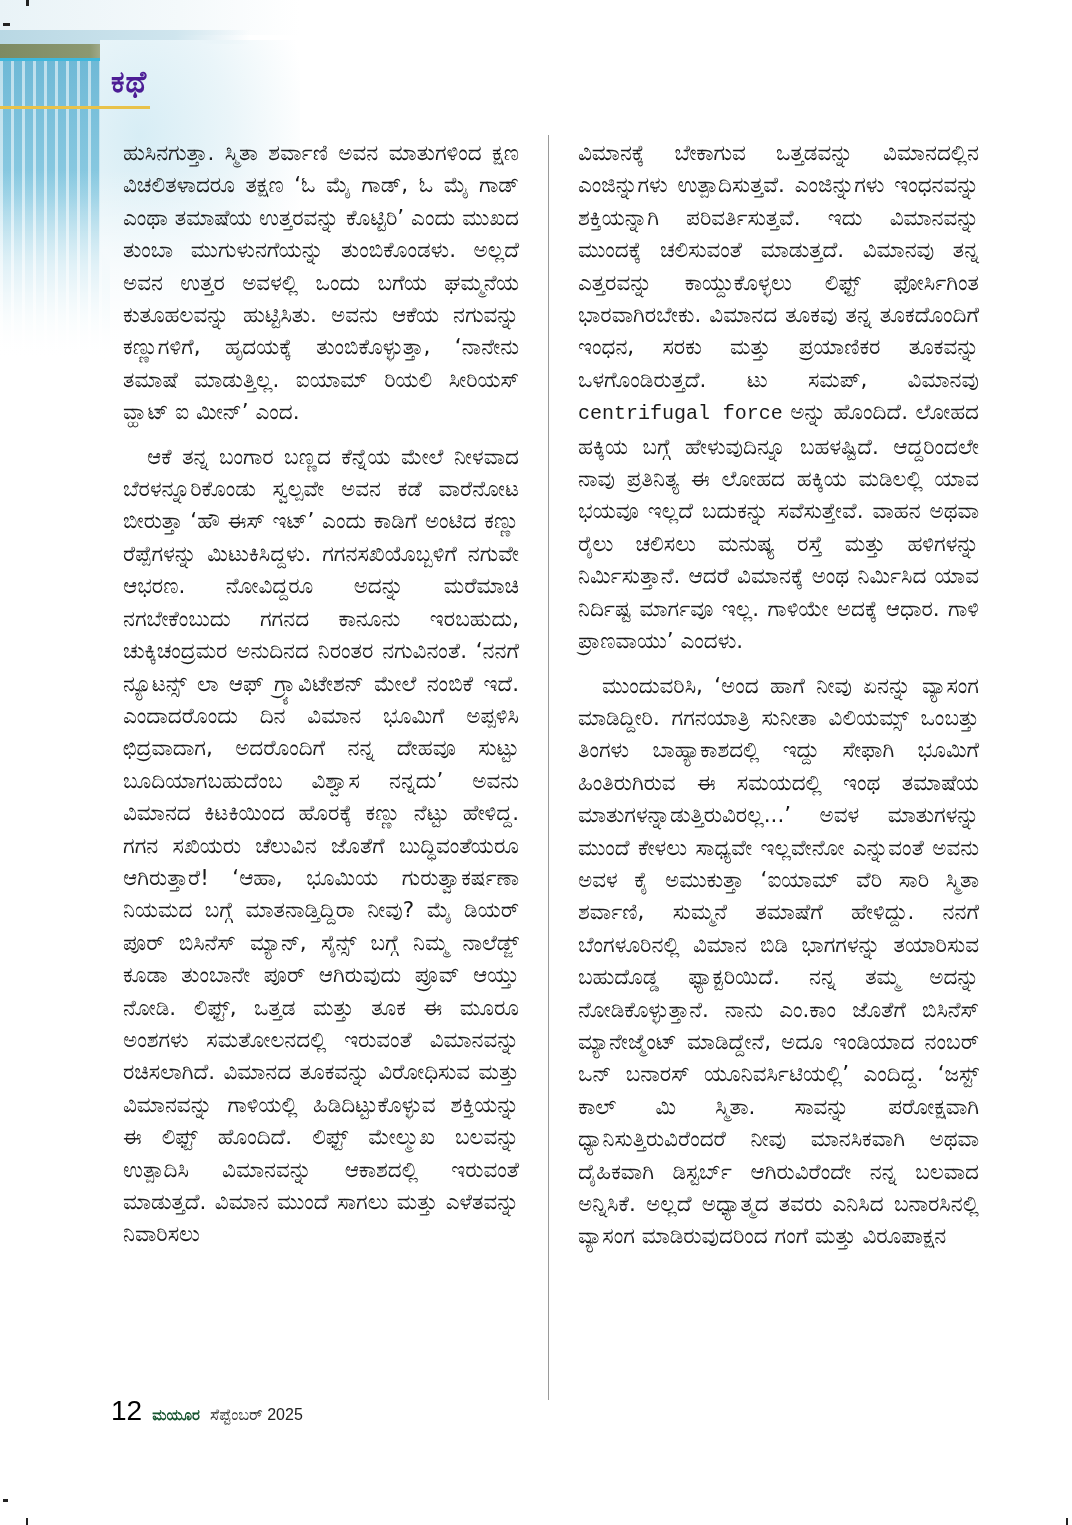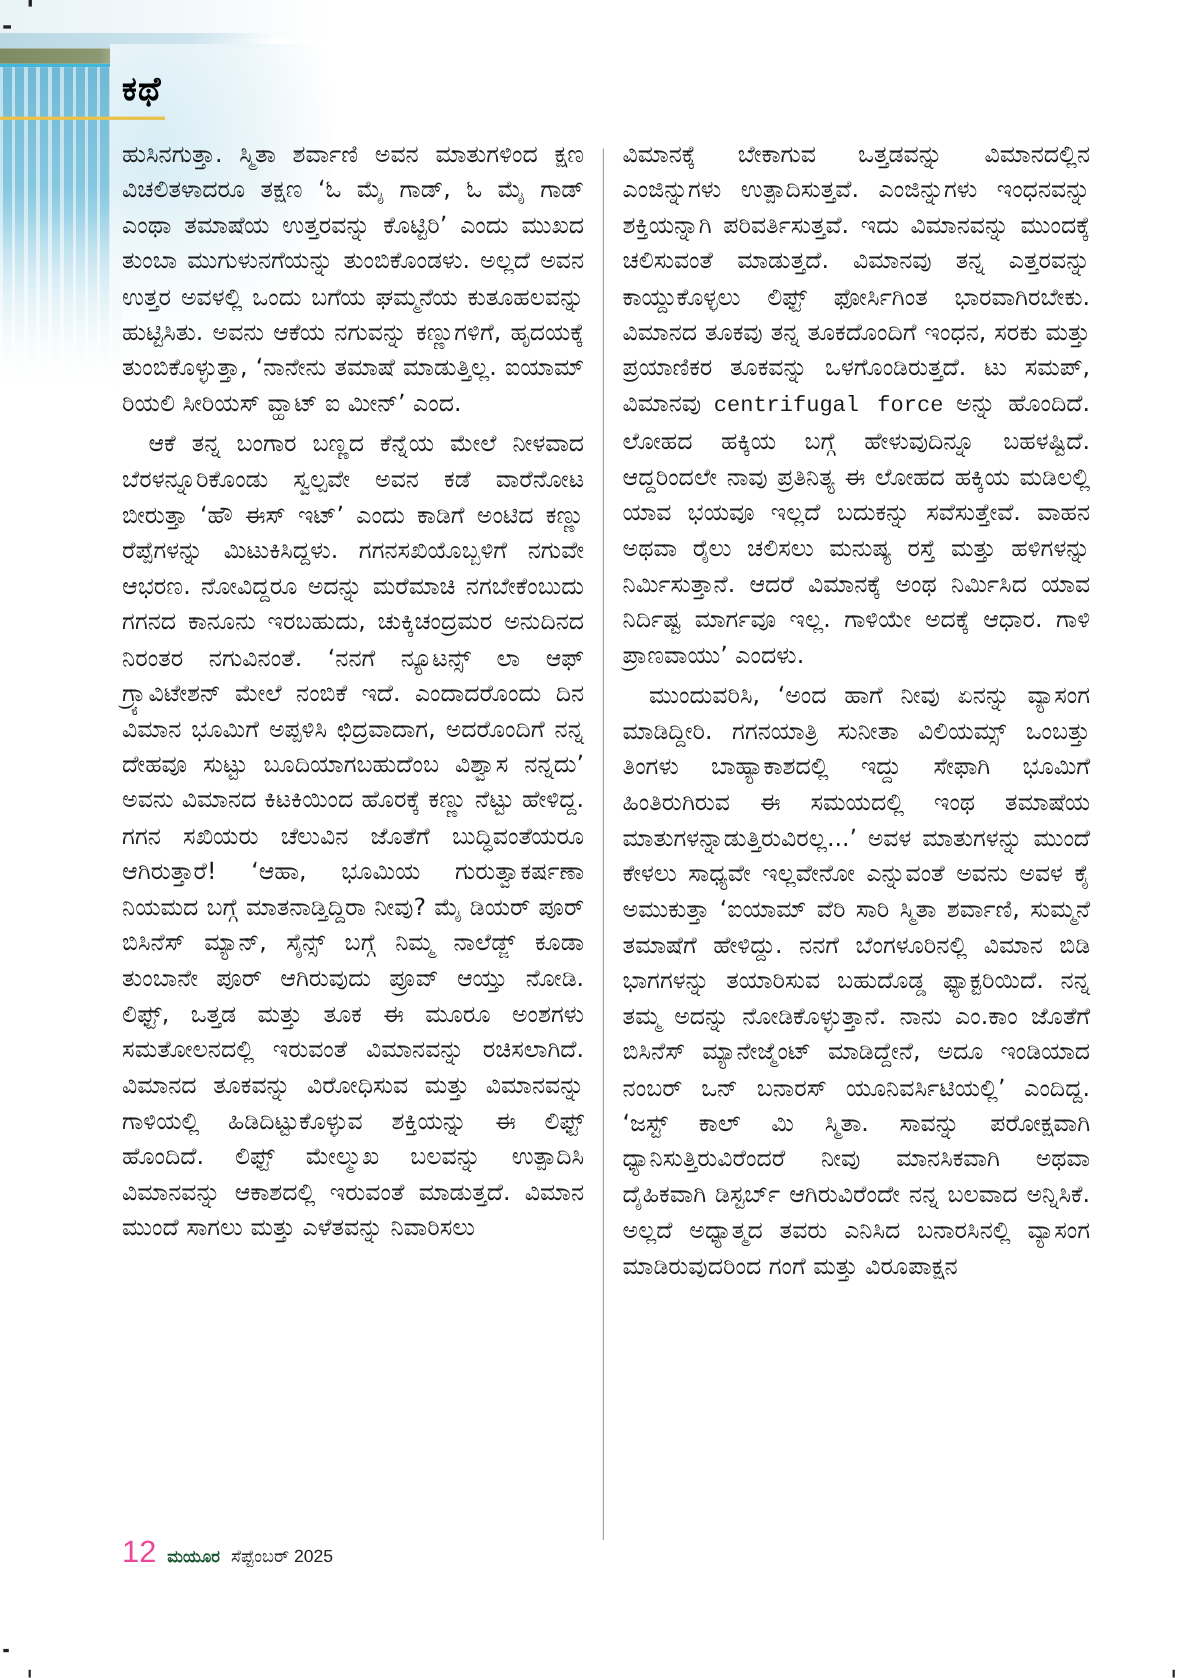--- a/index.html
+++ b/index.html
@@ -19,39 +19,39 @@
               background:
                 repeating-linear-gradient(90deg, rgba(255,255,255,0.55) 0 3px, rgba(255,255,255,0) 3px 11px),
                 linear-gradient(180deg, #6fb9d6 0%, #8ccbe2 45%, #bfe2ee 75%, rgba(255,255,255,0) 100%); }
   .wf-mist { position: absolute; left: 100px; top: 40px; width: 200px; height: 320px;
              background: radial-gradient(ellipse at 20% 30%, #d7edf5 0%, #eaf5f9 40%, rgba(255,255,255,0) 75%); }
   .wf-fade { position: absolute; left: 0; top: 170px; width: 300px; height: 190px;
              background: linear-gradient(180deg, rgba(255,255,255,0) 0%, rgba(255,255,255,0.6) 50%, #ffffff 100%); }
   .wf-rule-yellow { position: absolute; left: 0; top: 106px; width: 150px; height: 3px; background: #e8c24a; }
 
   .section-label { position: absolute; left: 111px; top: 64px; font-size: 30px; font-weight: bold;
-                   color: #000000; letter-spacing: 1px; }
+                   color: #4c1d95; letter-spacing: 1px; }
 
   
   .crop { position: absolute; background: #222; }
 
   
   .col { position: absolute; top: 125px; font-size: 21.5px; line-height: 32.4px; text-align: justify;
          text-justify: inter-word; }
   .col-left { left: 111px; width: 420px; }
   .col-right { left: 566px; width: 425px; }
-  .col p { margin: 0; }
+  .col p { margin: 12px; }
   .col p.indent { text-indent: 24px; margin-top: 4px; }
   .col-divider { position: absolute; left: 548px; top: 135px; width: 1px; height: 1265px; background: #9a9a9a; }
 
   .latin { font-family: Liberation Mono, monospace; font-size: 20px; }
 
   
   .footer { position: absolute; left: 111px; top: 1395px; height: 30px; display: flex; align-items: baseline; gap: 10px; }
-  .page-num { font-family: "Liberation Sans", sans-serif; font-size: 28px; color: #ec4899; }
+  .page-num { font-family: "Liberation Sans", sans-serif; font-size: 28px; color: #000000; }
   .mag-name { font-size: 15px; font-weight: bold; color: #14532d; }
   .issue-date { font-family: "Liberation Sans", sans-serif; font-size: 16px; color: #222; text-align: center; }
 </style>
 </head>
 <body>
 
 <div class="waterfall">
   <div class="wf-sky"></div>
   <div class="wf-horizon"></div>
   <div class="wf-trees"></div>

